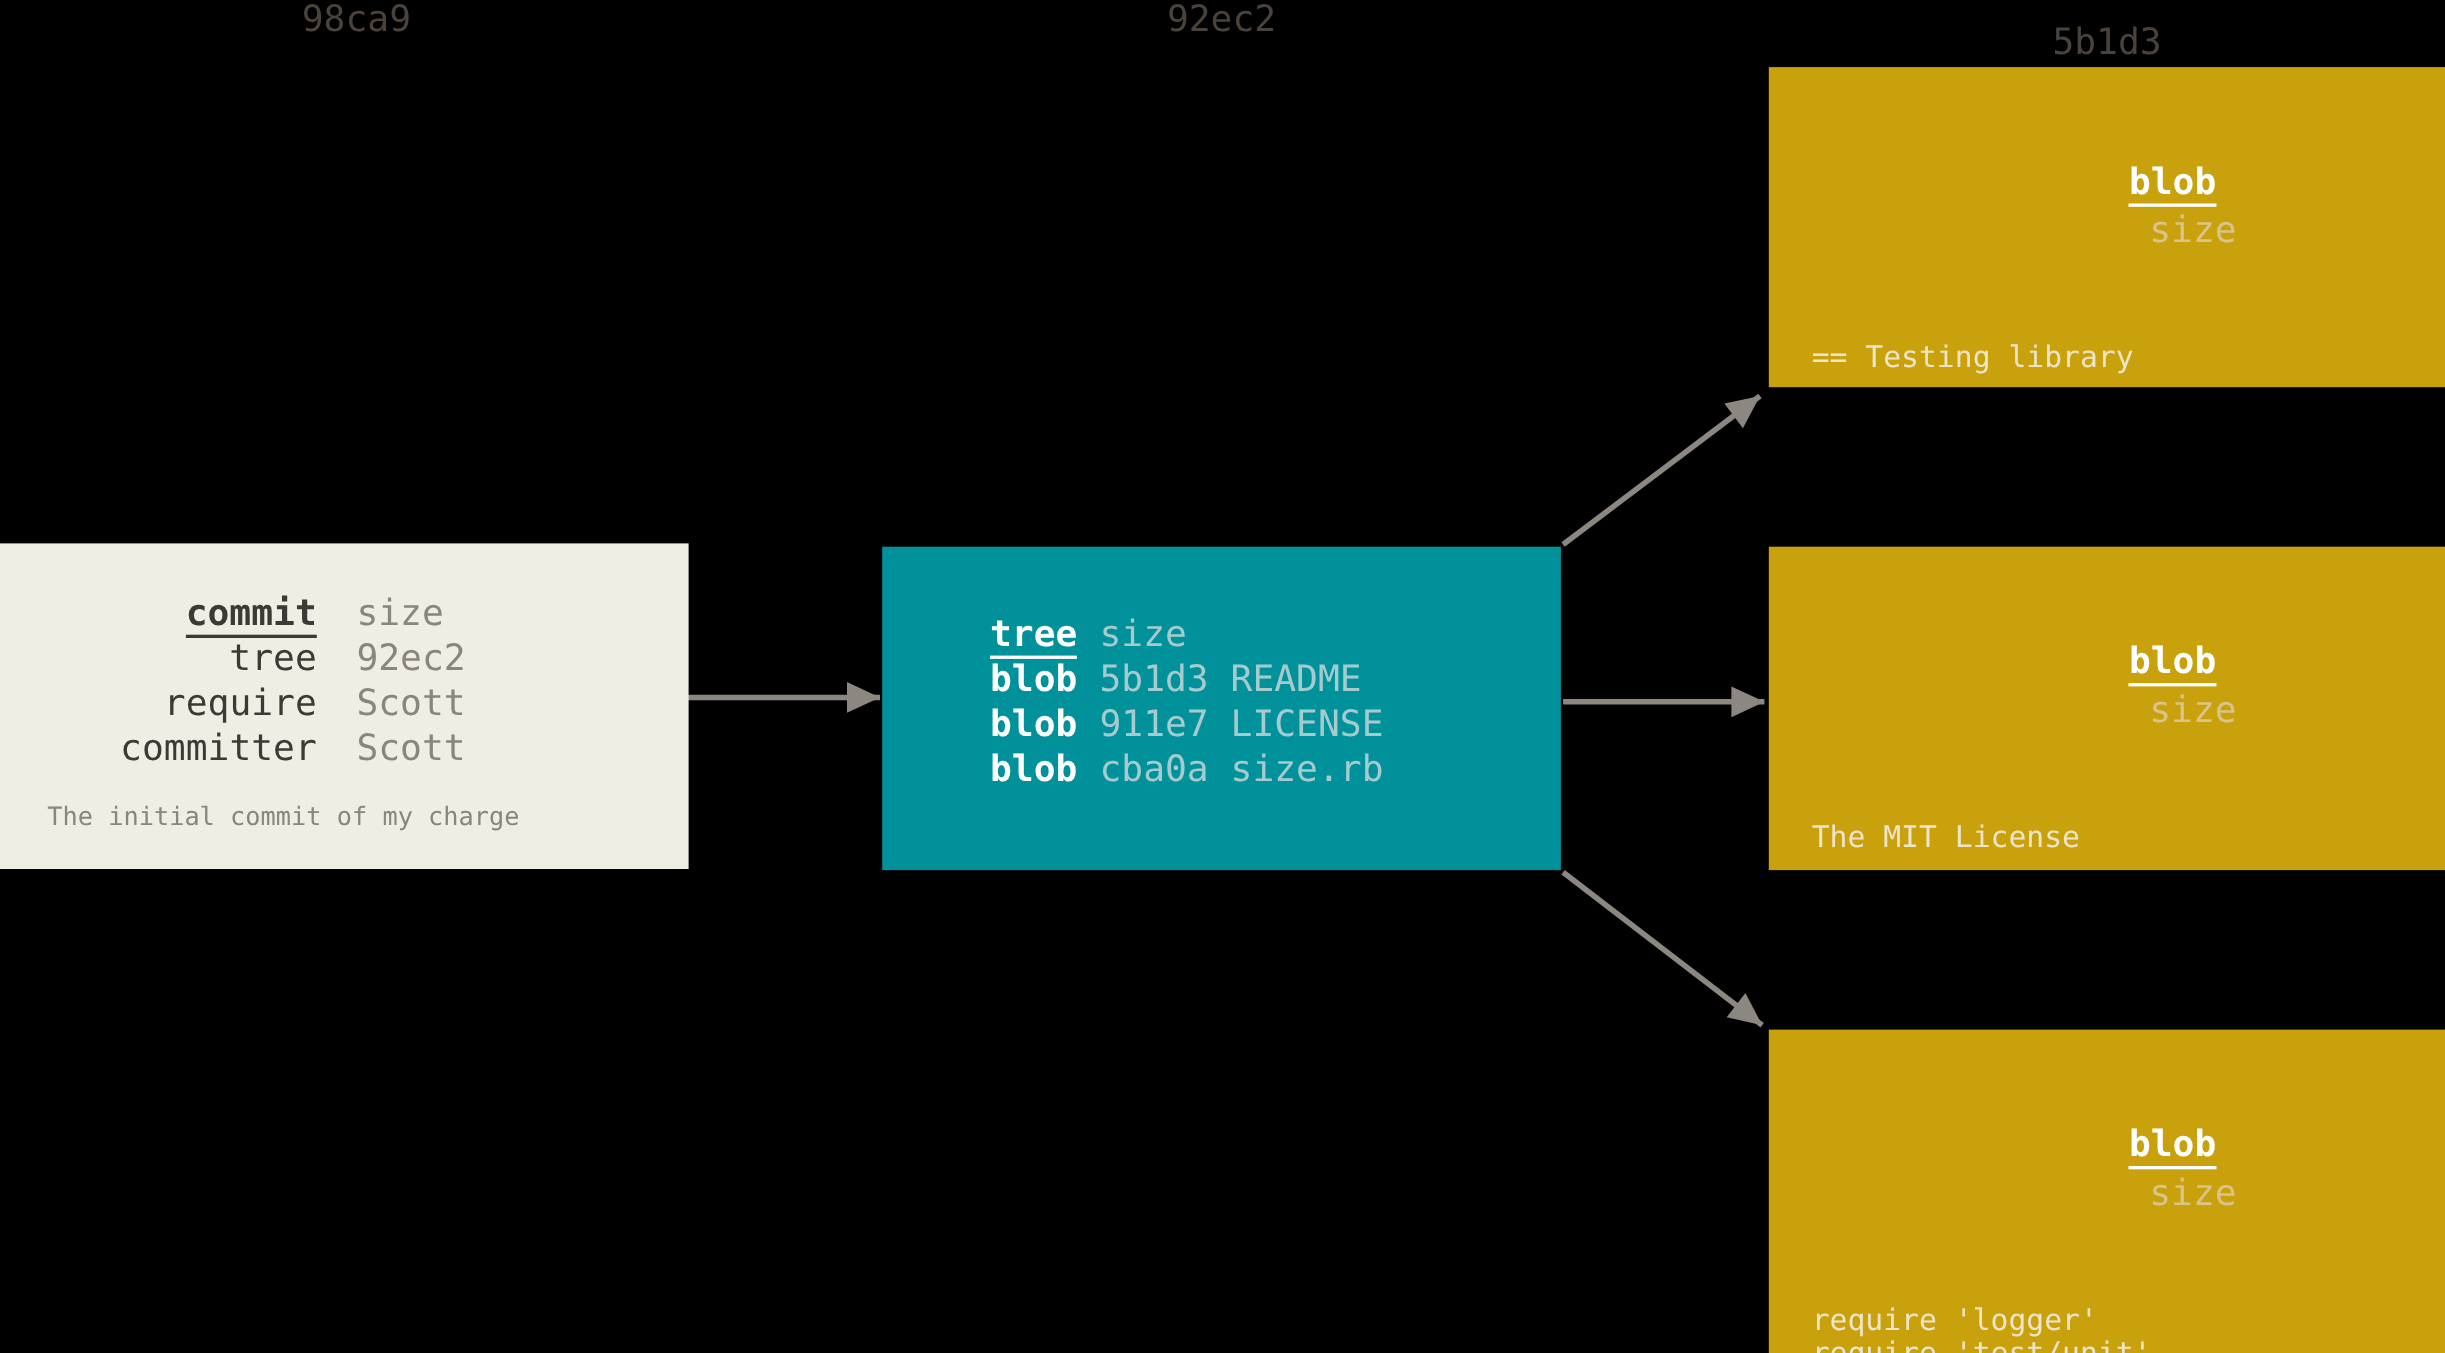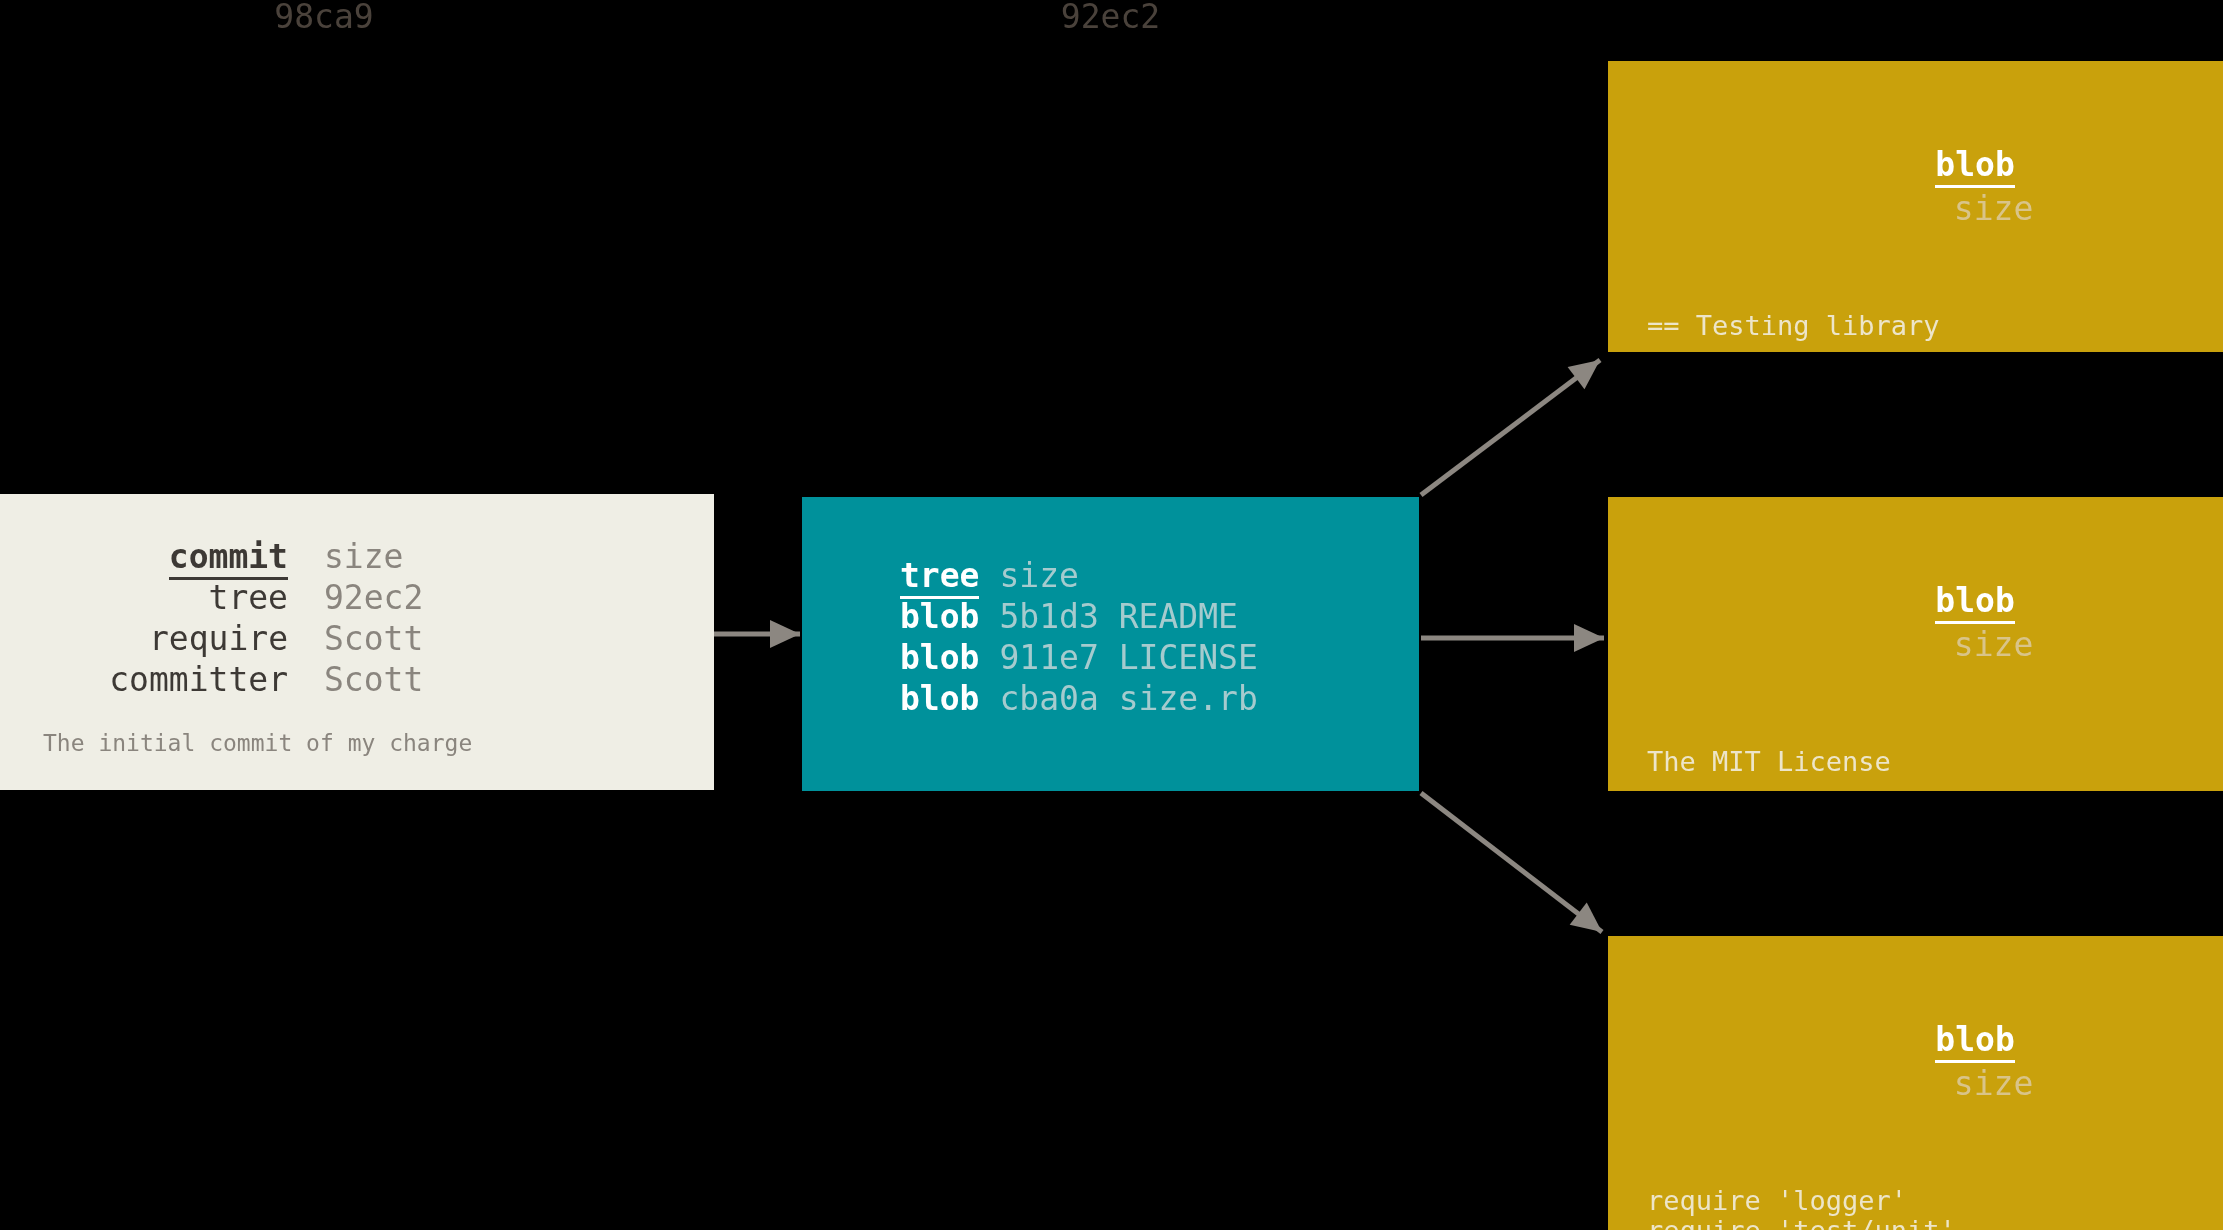--- a/index.html
+++ b/index.html
@@ -22,21 +22,21 @@
     text-align: center;
     white-space: pre;
   }
   #label-commit { left: 17px;      top: 458; width: 614px; }
   #label-tree   { left: 802px;  top: 461; width: 617px; }
   #label-blob1  { left: 1608px; top: 21px;  width: 615px; }
   #label-blob2  { left: 1608px; top: 459px; width: 615px; }
   #label-blob3  { left: 1608px; top: 899px; width: 615px; }
 
   .box { position: absolute; overflow: hidden; box-sizing: border-box; }
-  #commit-box { left: 0;      top: 494px; width: 714px; height: 296px; background: var(--commit-box, #EFEEE5); }
+  #commit-box { left: 0;      top: 494px; width: 626px; height: 296px; background: var(--commit-box, #EFEEE5); }
   #tree-box   { left: 802px;  top: 497px; width: 617px; height: 294px; background: var(--tree-box, #00919B); }
   #blob-box1  { left: 1608px; top: 61px;  width: 615px; height: 291px; background: var(--blob-box, #C9A10C); }
   #blob-box2  { left: 1608px; top: 497px; width: 615px; height: 294px; background: var(--blob-box, #C9A10C); }
   #blob-box3  { left: 1608px; top: 936px; width: 615px; height: 294px; background: var(--blob-box, #C9A10C); }
 
   
   .commit-fields { padding: 42px 0 0 108px; font-size: 33px; }
   .kv-row { display: flex; line-height: 41px; white-space: pre; }
   .kv-key { width: 180px; text-align: right; color: var(--key-dark, #3D3935); }
   .kv-row.header .kv-key-text { font-weight: bold; border-bottom: 3px solid currentColor; padding-bottom: 1px; }
@@ -79,20 +79,21 @@
       </marker>
     </defs>
     <line class="arrow-line" x1="616" y1="634" x2="800" y2="634" marker-end="url(#arrowhead)"></line>
     <line class="arrow-line" x1="1421" y1="495" x2="1600" y2="360" marker-end="url(#arrowhead)"></line>
     <line class="arrow-line" x1="1421" y1="638" x2="1604" y2="638" marker-end="url(#arrowhead)"></line>
     <line class="arrow-line" x1="1421" y1="793" x2="1602" y2="932" marker-end="url(#arrowhead)"></line>
   </svg>
 
   <div class="hash-label" id="label-commit">98ca9</div>
   <div class="hash-label" id="label-tree">92ec2</div>
+  <div class="hash-label" id="label-blob1">5b1d3</div>
 
   <div class="box" id="commit-box">
     <div class="commit-fields">
       <div class="kv-row header">
         <span class="kv-key"><span class="kv-key-text">commit</span></span>
         <span class="kv-val">size</span>
       </div>
       <div class="kv-row">
         <span class="kv-key"><span class="kv-key-text">tree</span></span>
         <span class="kv-val">92ec2</span>

